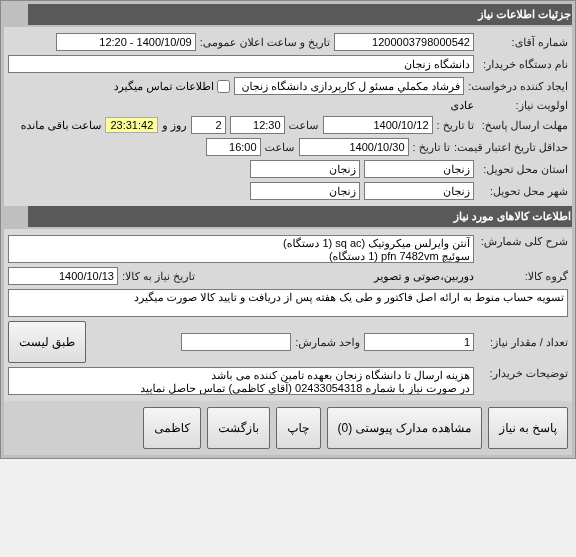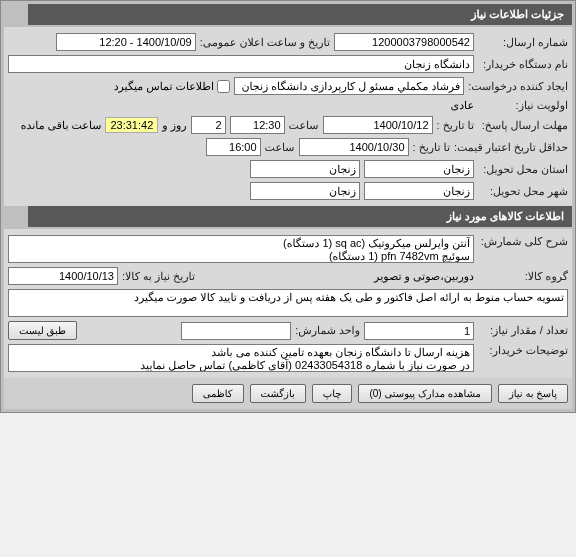--- a/index.html
+++ b/index.html
@@ -15,21 +15,21 @@
   width: 576px;
 }
 .container {
   background: #bfbfbf;
   border: 1px solid #888;
   padding: 3px;
 }
 .section-header {
   background: #595959;
   color: #fff;
-  padding: 4px 8px;
+  padding: 4px 1px;
   font-weight: bold;
   font-size: 11px;
   margin-bottom: 2px;
   margin-left: 24px;
 }
 .section-body {
   background: #d9d9d9;
   padding: 4px;
 }
 .row {
@@ -77,39 +77,39 @@
 }
 .btn-row {
   display: flex;
   gap: 6px;
   padding: 6px 4px;
   justify-content: flex-start;
   background: #cfcfcf;
 }
 button {
   font-family: Tahoma, Arial;
-  font-size: 10px;
-  padding: 3px 10px;
+  font-size: 12px;
+  padding: 13px 10px;
   border: 1px solid #666;
   background: linear-gradient(#f5f5f5, #ddd);
   cursor: pointer;
   border-radius: 2px;
 }
 .spacer { flex: 1; }
 </style>
 </head>
 <body>
 
 <div class="container">
 
   <div class="section-header">جزئیات اطلاعات نیاز</div>
   <div class="section-body">
 
     <div class="row">
-      <span class="label">شماره ارسال:</span>
+      <span class="label">شماره آقای:</span>
       <input type="text" class="w-lg" value="1200003798000542" style="">
       <span class="label label-sm">تاریخ و ساعت اعلان عمومی:</span>
       <input type="text" class="w-lg" value="1400/10/09 - 12:20" style="">
     </div>
 
     <div class="row">
       <span class="label">نام دستگاه خریدار:</span>
       <input type="text" class="w-full" value="دانشگاه زنجان" style="">
     </div>
 

